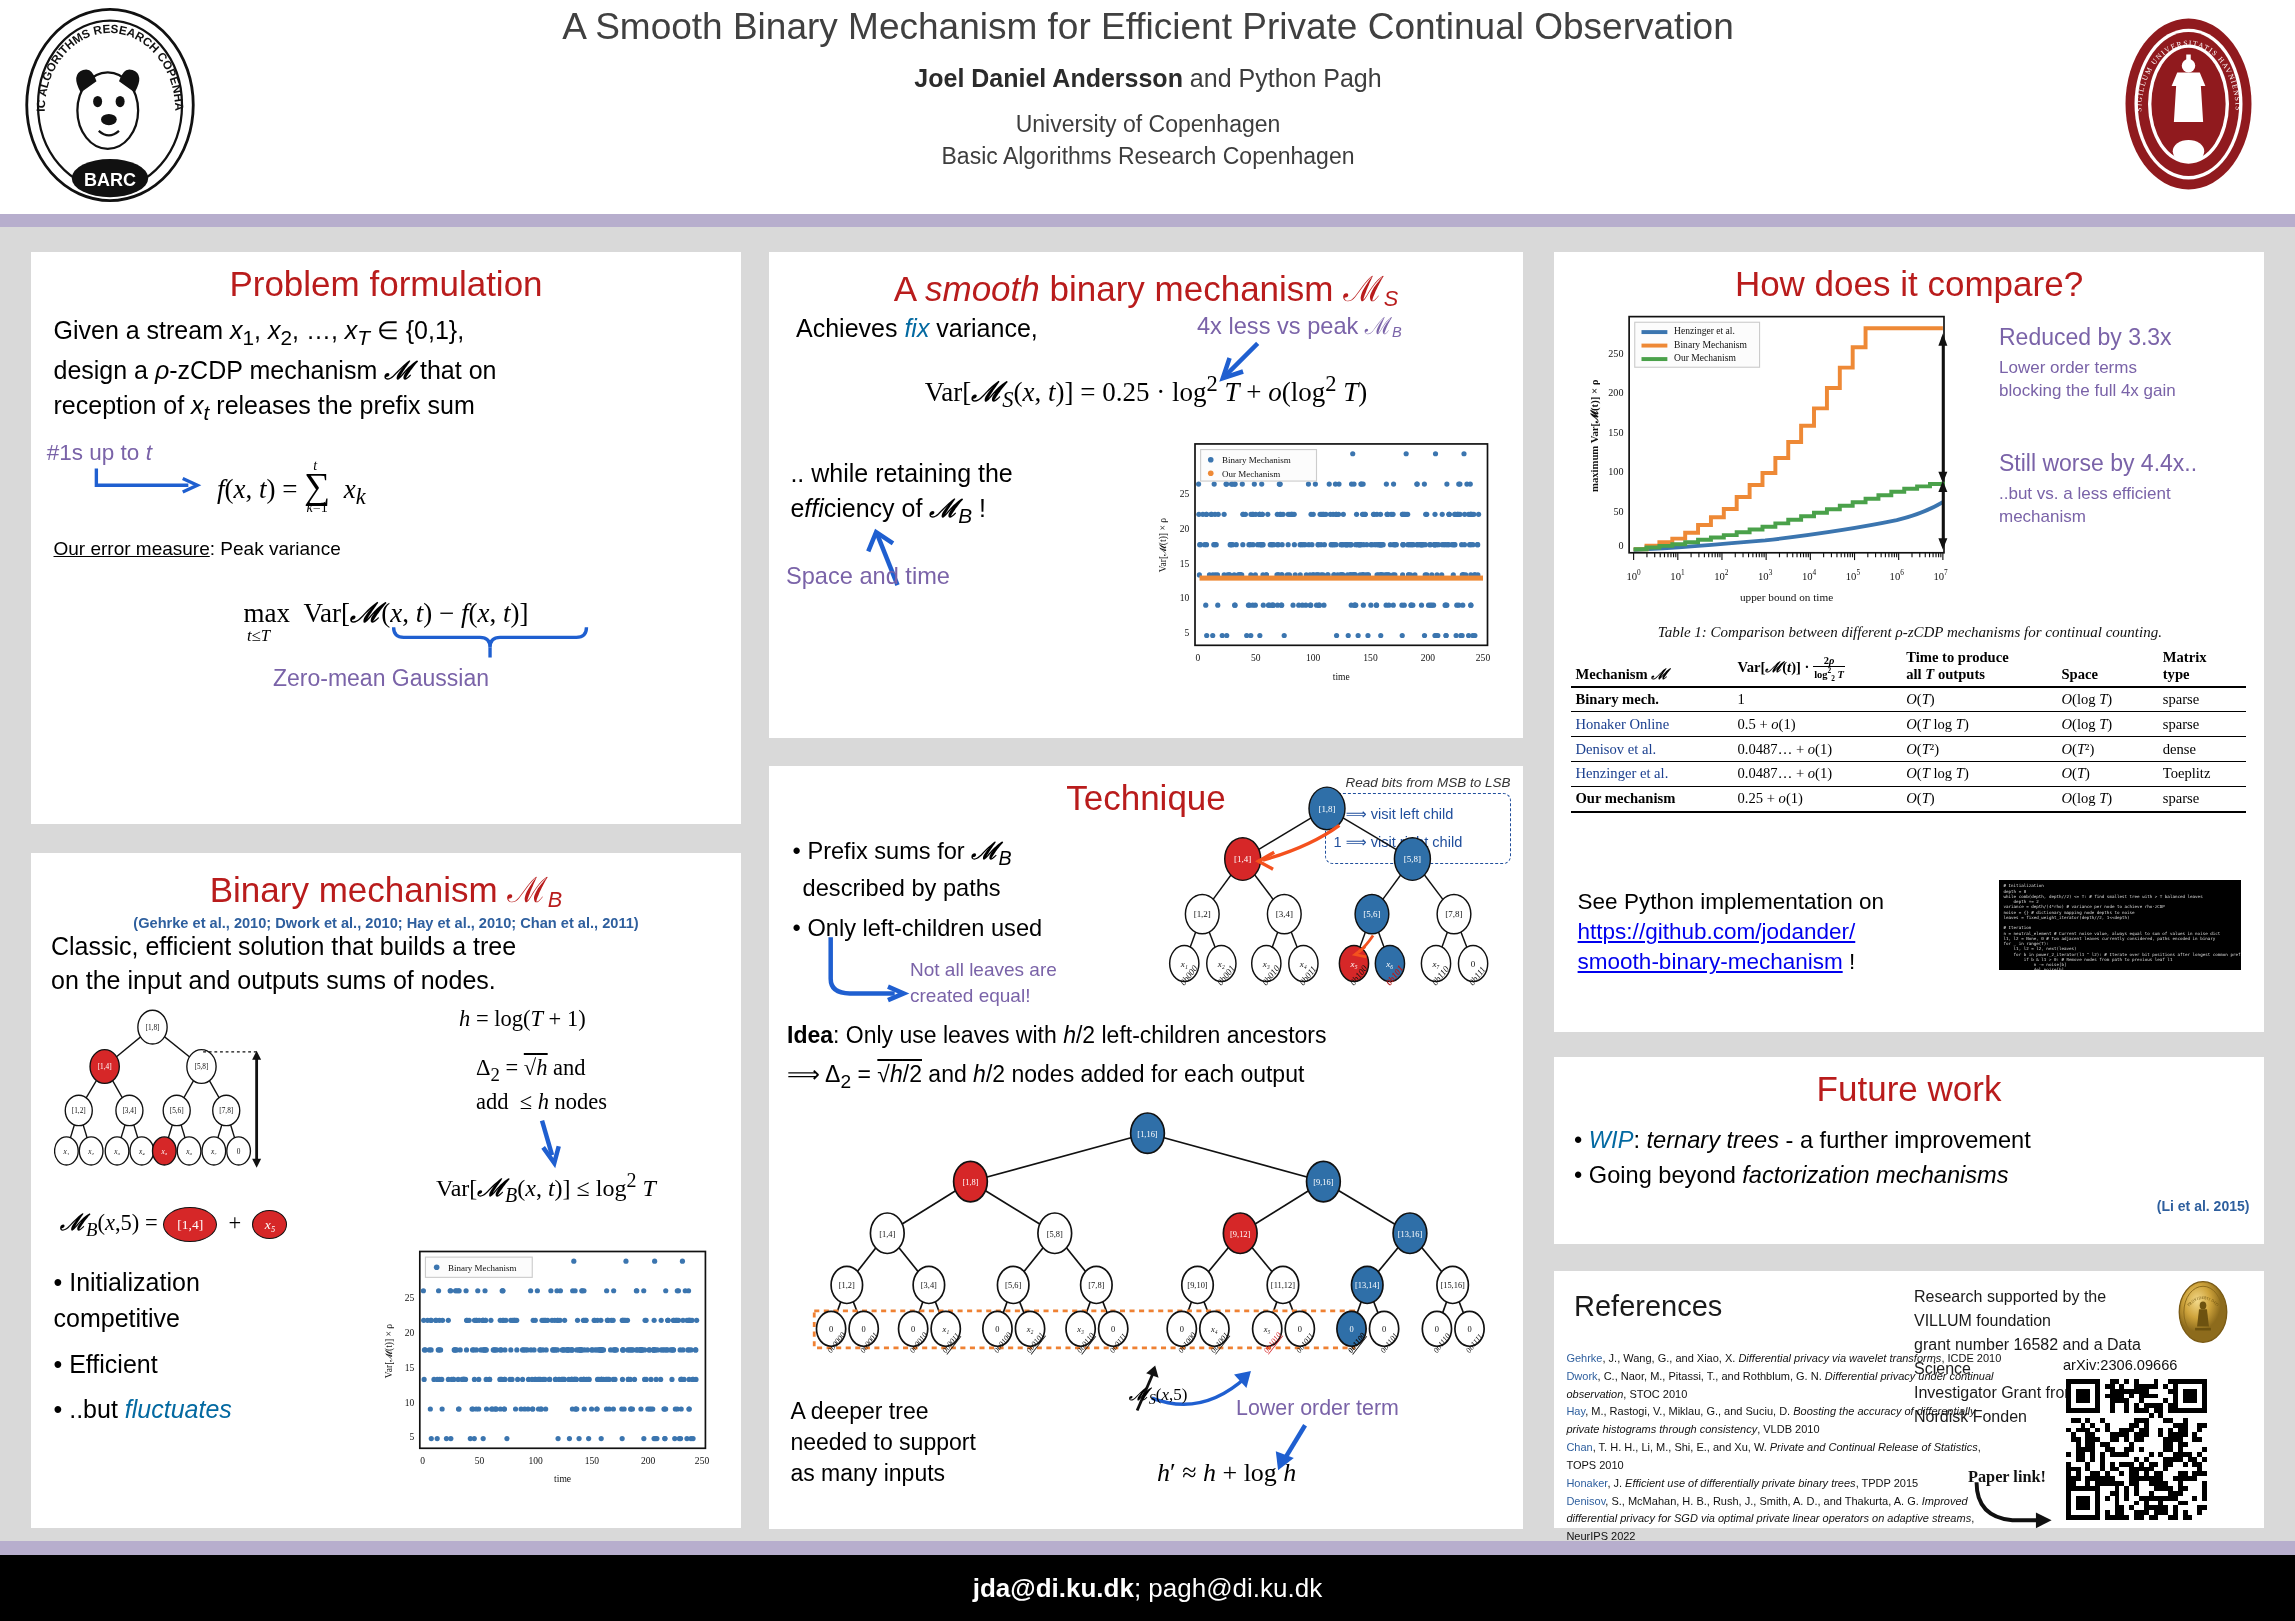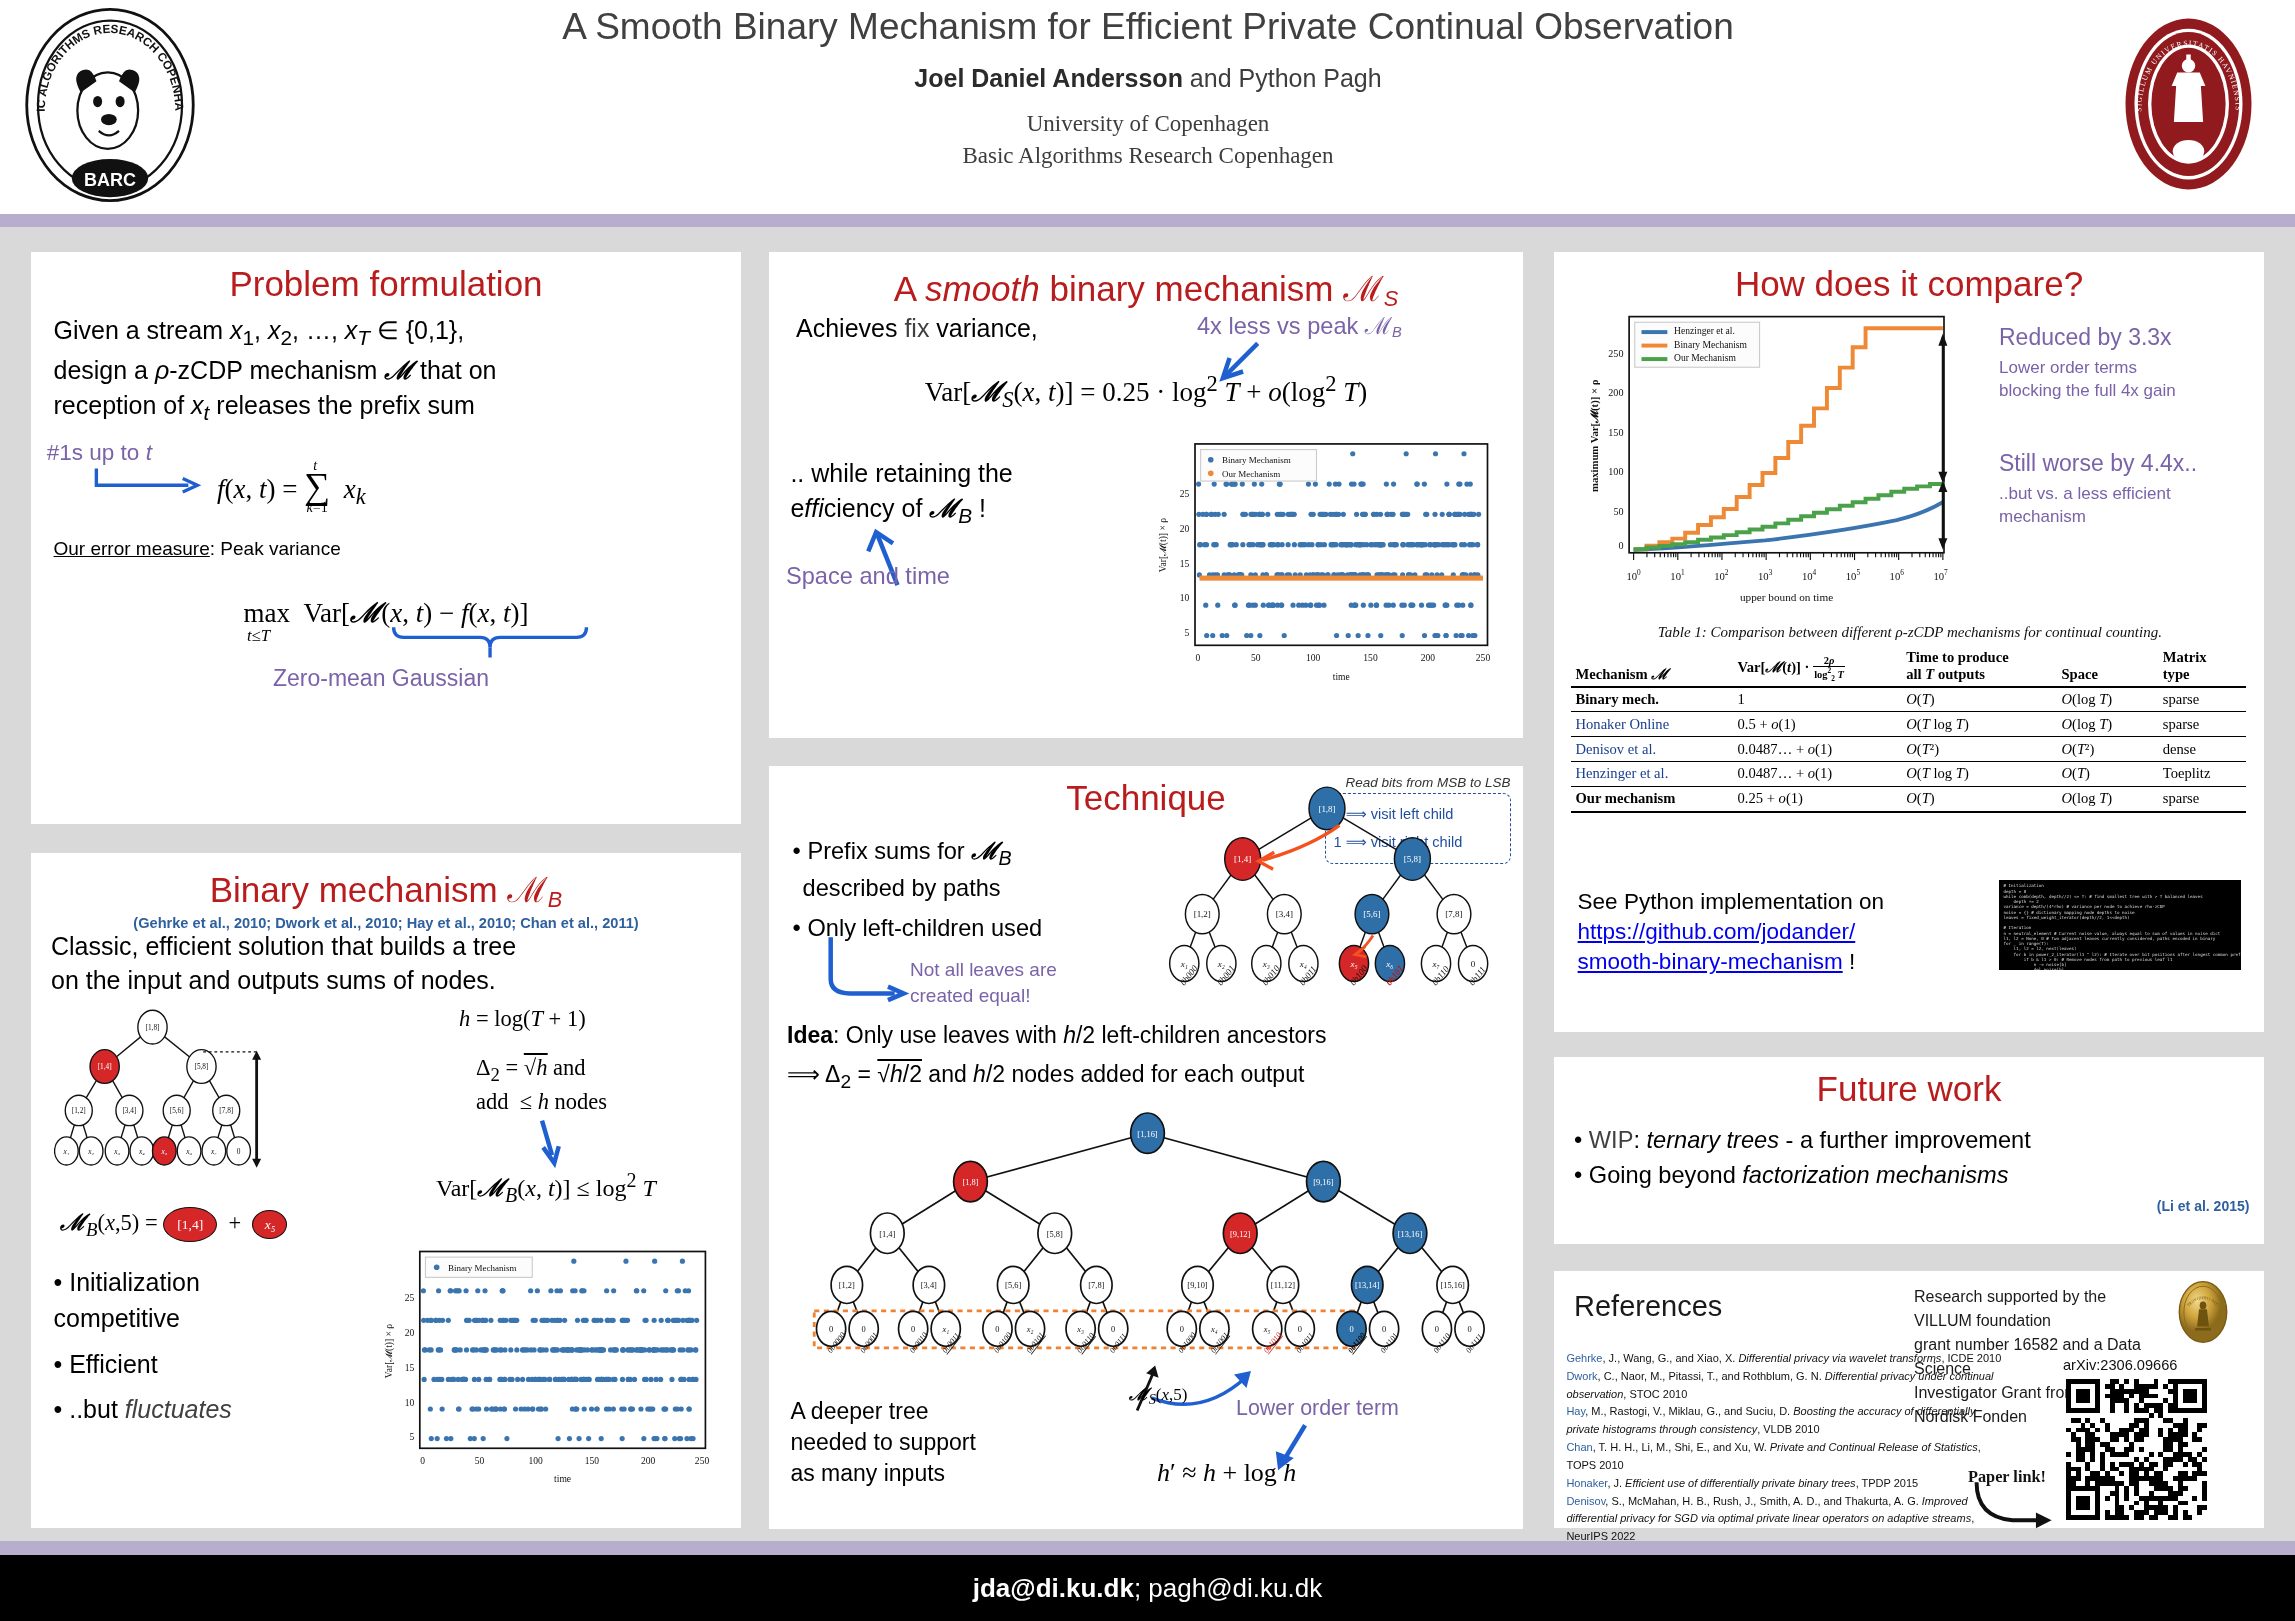--- a/index.html
+++ b/index.html
@@ -23,21 +23,21 @@
   }
   .title-block {
     position:absolute; left:281px; top:5.6px; width:1734px; text-align:center;
   }
   .poster-title {
     font-size:37px; color:#404040; font-weight:400; letter-spacing:0px;
     line-height:1.15; white-space:nowrap;
   }
   .authors { font-size:25px; color:#3d3d3d; margin-top:15.8px; }
   .authors b { font-weight:bold; color:#2b2b2b; }
-  .affil { font-size:23px; color:#3d3d3d; margin-top:14.6px; line-height:1.4;font-family:Liberation Serif, serif; }
+  .affil { font-size:23px; color:#3d3d3d; margin-top:14.6px; line-height:1.4; }
 
   .divider-band {
     position:absolute; left:0; top:214px; width:2295px; height:13px;
     background:#b7aecd;
   }
   .page-bg {
     position:absolute; left:0; top:227px; width:2295px; height:1314px;
     background:#d9d9d9;
   }
   
@@ -64,21 +64,21 @@
   .p-future    { left:1554px; top:1057px; width:710px; height:187px; }
   .p-refs      { left:1554px; top:1271px; width:710px; height:257px; }
 
   .ptitle {
     text-align:center; font-size:35px; color:#b91c1c; font-weight:400;
     padding-top:12.4px;
   }
   .ptitle .it { font-style:italic; }
   .mscr { font-family:"DejaVu Serif", serif; font-style:italic; font-weight:bold; }
   .sub { font-size:0.62em; vertical-align:-0.22em; font-style:italic; }
-  .purple { color:#404040; }
+  .purple { color:#0369a1;font-style:italic; }
 
   
   .prob-para { position:absolute; left:22.5px; top:61px; width:664px; font-size:25px; line-height:1.38; }
   .prob-note { position:absolute; left:15.8px; top:188px; font-size:22.5px; color:#7a63a8; }
   .prob-eq1  { position:absolute; left:186px; top:213px; font-size:27px;
                font-family:"Liberation Serif", serif; }
   .prob-meas { position:absolute; left:22.5px; top:286px; font-size:19px; }
   .prob-meas u { text-decoration:underline; }
   .prob-eq2  { position:absolute; left:0; top:341px; width:710px; text-align:center;
                font-size:27px; font-family:"Liberation Serif", serif; }

